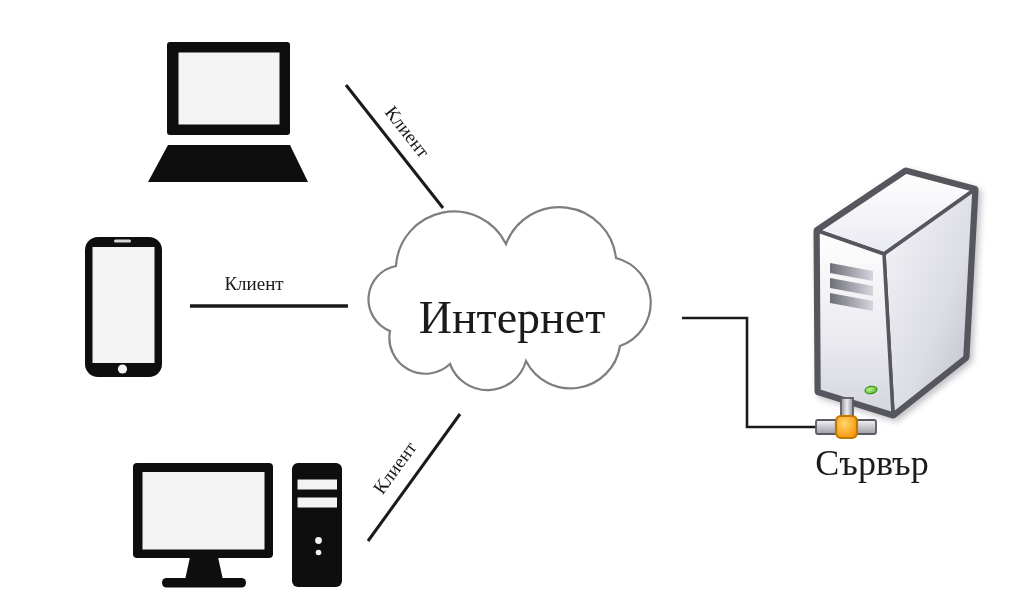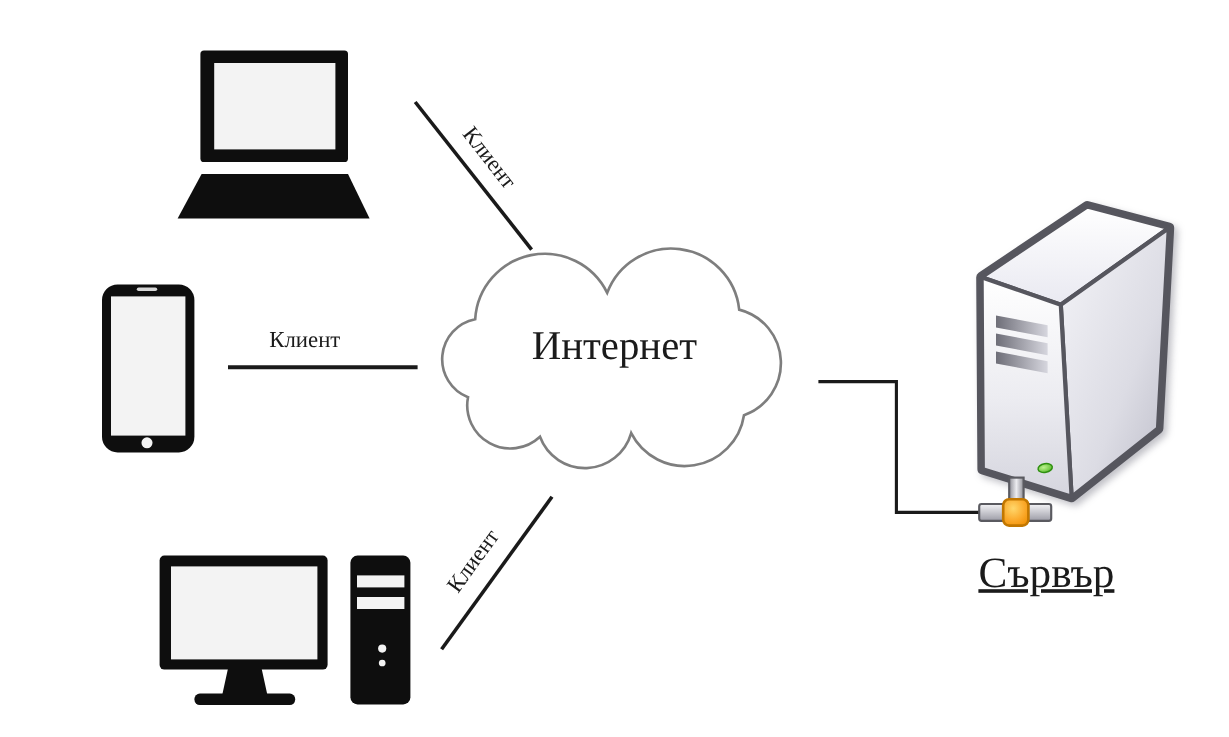--- a/index.html
+++ b/index.html
@@ -22,22 +22,22 @@
   .server-body { filter: drop-shadow(3px 3px 3px rgba(90,90,105,0.38)); }
 
   
   .lbl {
     position: absolute;
     color: var(--text, #1b1b1b);
     white-space: nowrap;
     transform: translate(-50%, -50%);
     user-select: none;
   }
-  .lbl-cloud  { left: 512px; top: 289px; font-size: 34px; }
-  .lbl-server { left: 872px; top: 477px; font-size: 36px; text-decoration: underline; }
+  .lbl-cloud  { left: 512px; top: 317px; font-size: 46px; }
+  .lbl-server { left: 872px; top: 463px; font-size: 36px; }
   .lbl-sm     { font-size: 19px; }
   .lbl-conn-top { left: 407px; top: 132px; transform: translate(-50%,-50%) rotate(52deg); }
   .lbl-conn-mid { left: 254px; top: 284px; }
   .lbl-conn-bot { left: 395px; top: 468px; transform: translate(-50%,-50%) rotate(-54deg); }
 </style>
 </head>
 <body>
 
 <div class="canvas">
 

